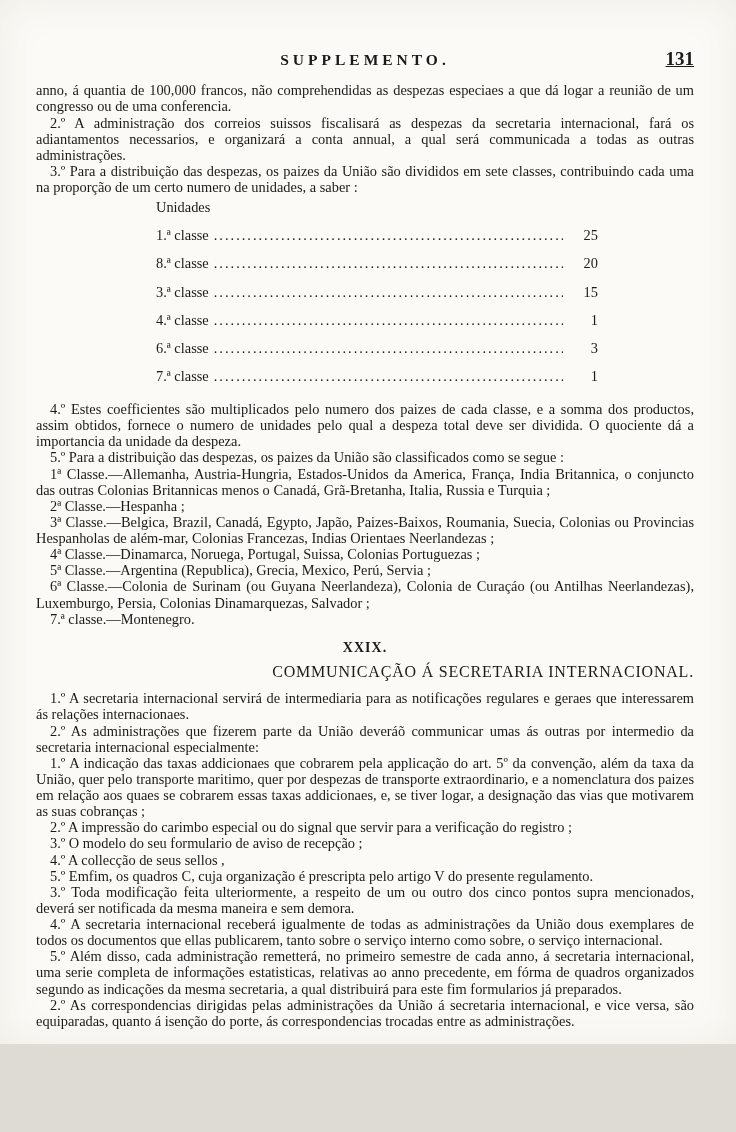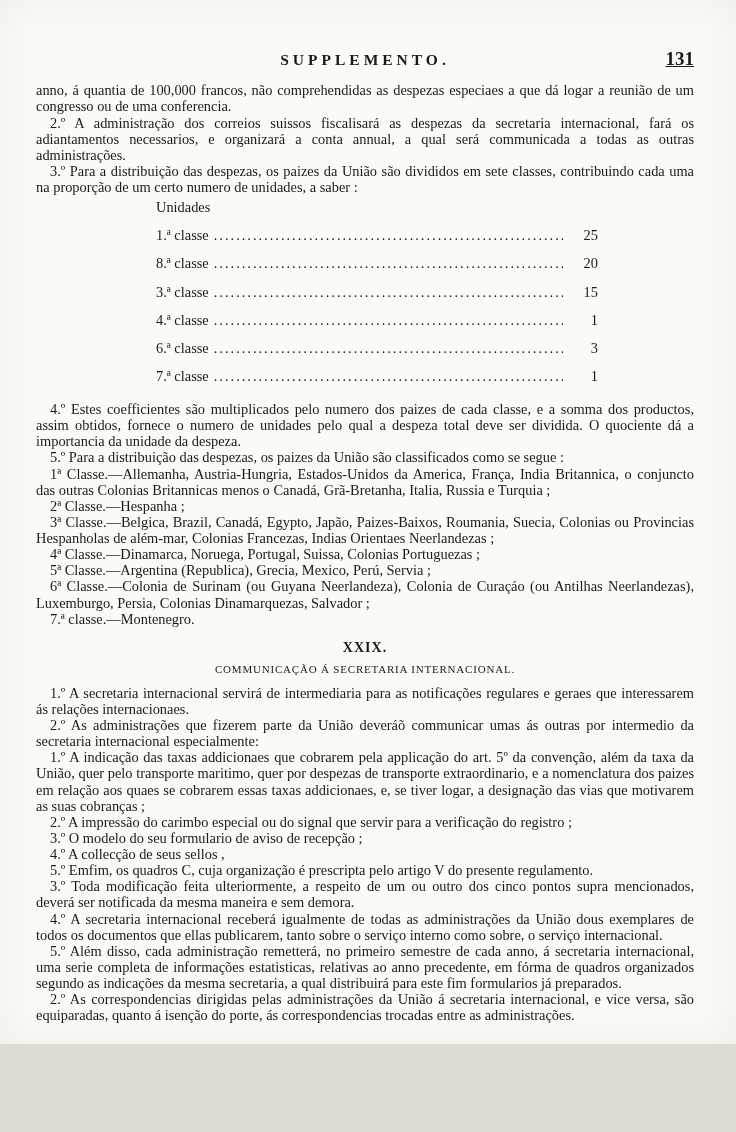--- a/index.html
+++ b/index.html
@@ -76,22 +76,22 @@
 
   .section-heading { margin: 13px 0 9px; }
   .section-number {
     text-align: center;
     font-size: 14px;
     font-weight: bold;
     letter-spacing: 1px;
     margin-bottom: 8px;
   }
   .section-title {
-    text-align: center;
-    font-size: 11px;
+    text-align: right;
+    font-size: 16px;
     letter-spacing: 0.8px;
   }
 </style>
 </head>
 <body>
 
 <div class="page">
 
   <header class="page-header">
     <span></span>

